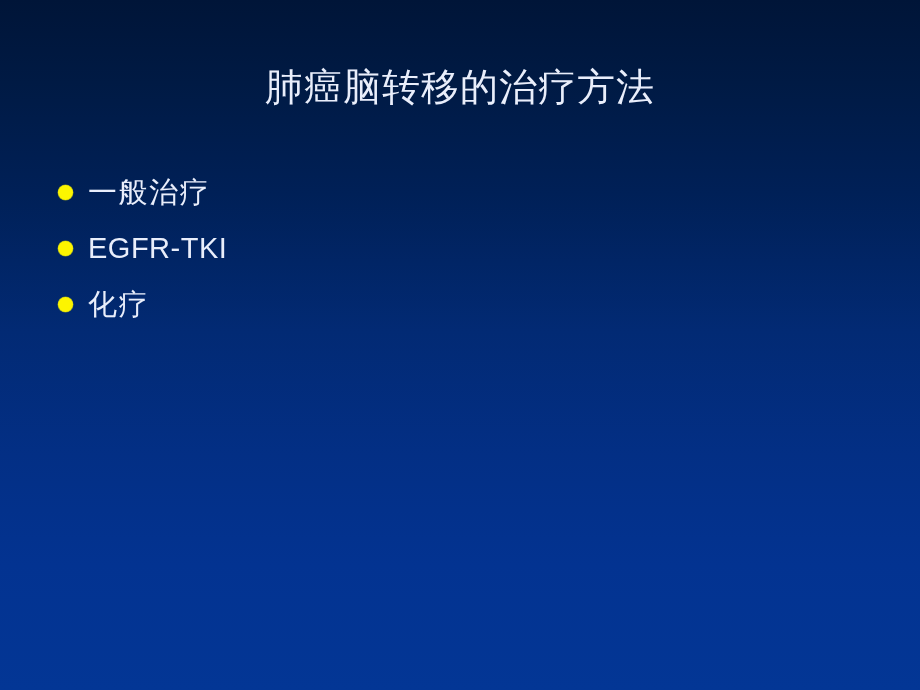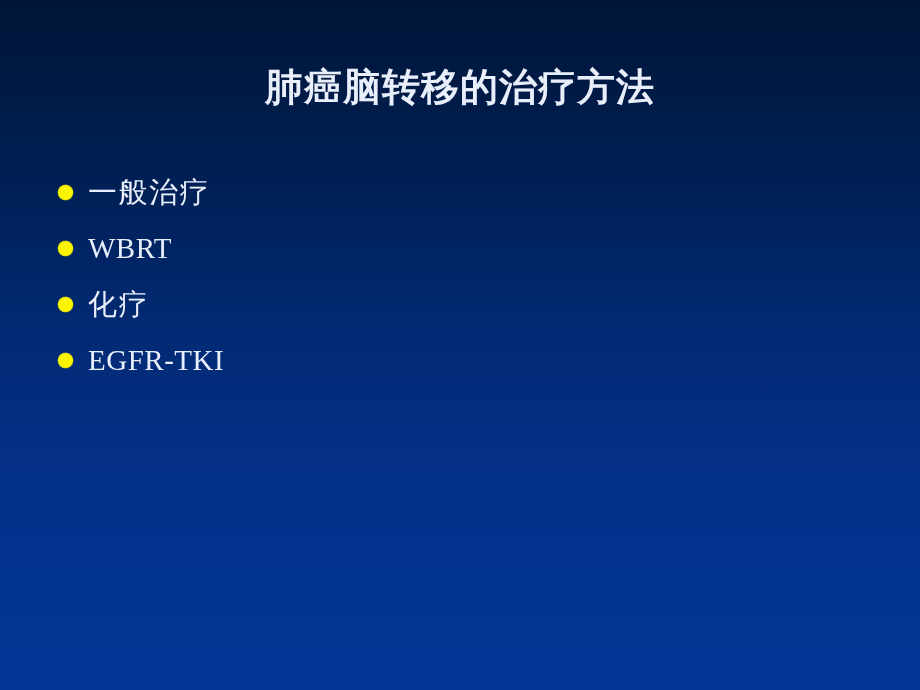--- a/index.html
+++ b/index.html
@@ -32,34 +32,33 @@
     top: 40px;
     width: 920px;
     text-align: center;
   }
   #slide-title {
     display: inline-block;
     color: #e9eefb;
     font-size: 38px;
     line-height: 44px;
     letter-spacing: 1px;
-    font-weight: bold;
+    font-weight: normal;
     white-space: nowrap;
   }
 
   
   #bullet-list {
     position: absolute;
     left: 58px;
     top: 164px;
     width: 780px;
     list-style: none;
     margin: 0;
     padding: 0;
-    font-family: Liberation Serif, serif;
   }
   .bullet-row {
     display: flex;
     align-items: center;
     height: 56px;
   }
   .bullet-marker {
     flex: 0 0 auto;
     width: 15px;
     height: 15px;
@@ -89,33 +88,29 @@
     <h1 id="slide-title">肺癌脑转移的治疗方法</h1>
   </div>
 
   <ul id="bullet-list">
 
     <li class="bullet-row">
       <span class="bullet-marker"></span>
       <span class="bullet-text cjk">一般治疗</span>
     </li>
 
-    <li class="bullet-row">
-      <span class="bullet-marker"></span>
-      <span class="bullet-text">WBRT</span>
-    </li>
 
 
 
 
     <li class="bullet-row">
       <span class="bullet-marker"></span>
-      <span class="bullet-text cjk">化疗</span>
+      <span class="bullet-text">EGFR-TKI</span>
     </li>
 
     <li class="bullet-row">
       <span class="bullet-marker"></span>
-      <span class="bullet-text">EGFR-TKI</span>
+      <span class="bullet-text cjk">化疗</span>
     </li>
 
   </ul>
 
 </div>
 
 </body></html>

